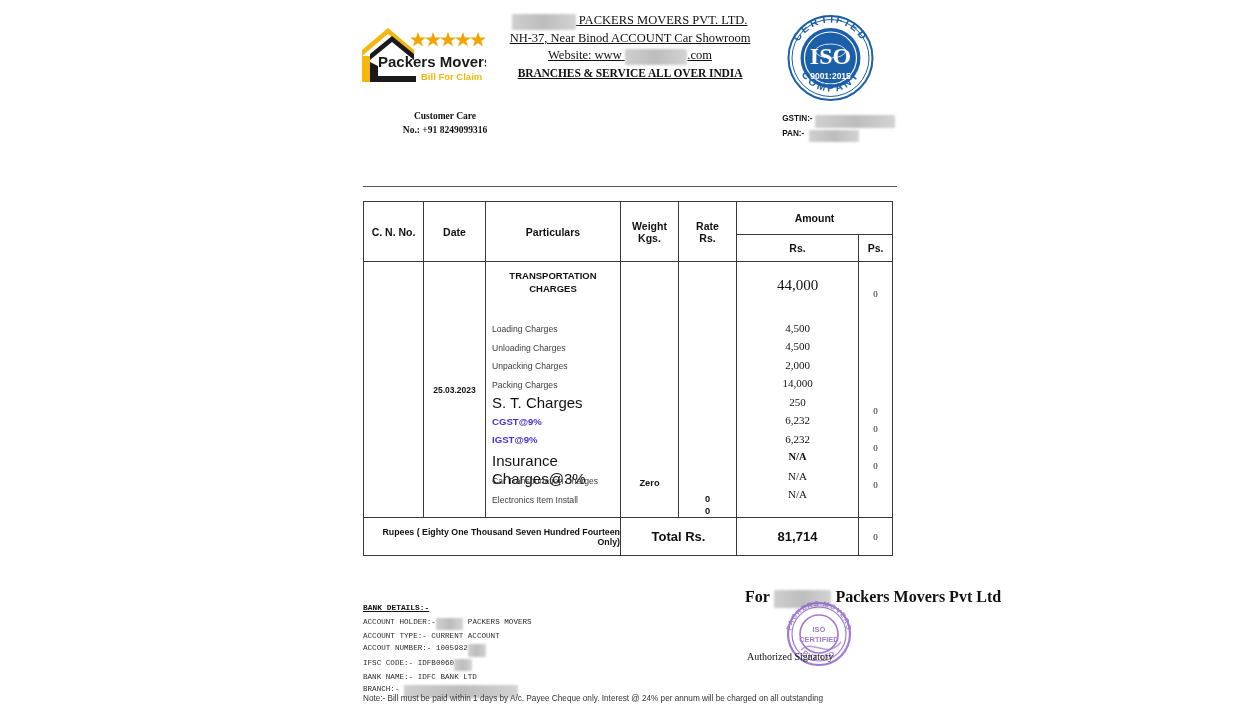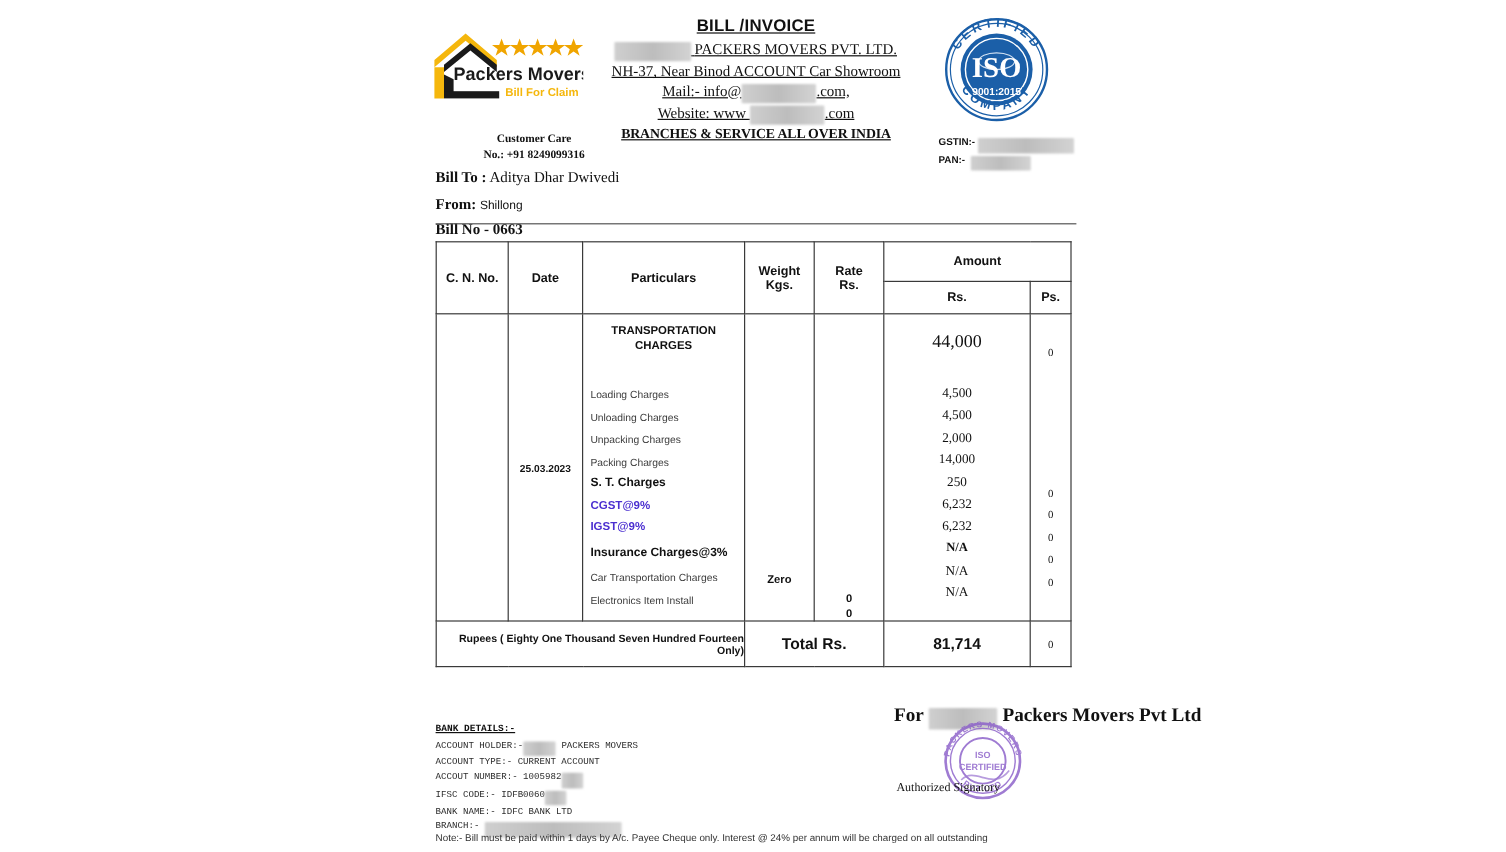--- a/index.html
+++ b/index.html
@@ -197,21 +197,21 @@
     line-height: 1.35;
     margin-bottom: 25px;
   }
   .p-item {
     font-size: 8.6px;
     padding-left: 6px;
     height: 18.5px;
     line-height: 18.5px;
     color: #3b3b3b;
   }
-  .p-item.b { font-weight: bold; color: #111; font-size: 10px; }
+  .p-item.b { font-weight: normal; color: #111; font-size: 15px; }
   .p-item.tax { font-weight: bold; color: #4b2fd0; font-size: 9.6px; }
   .p-item.gap { margin-top: 2px; }
 
   
   .a-first {
     font-size: 15px;
     height: 19px;
     line-height: 19px;
     margin-bottom: 24px;
   }
@@ -345,24 +345,22 @@
           <polygon points="90,6 92,11.5 98,11.5 93.2,15 95,20.5 90,17 85,20.5 86.8,15 82,11.5 88,11.5"></polygon>
           <polygon points="105,6 107,11.5 113,11.5 108.2,15 110,20.5 105,17 100,20.5 101.8,15 97,11.5 103,11.5"></polygon>
           <polygon points="120,6 122,11.5 128,11.5 123.2,15 125,20.5 120,17 115,20.5 116.8,15 112,11.5 118,11.5"></polygon>
         </g>
         <text x="20" y="41" font-family="Liberation Sans, sans-serif" font-size="15" font-weight="bold" fill="#1a1a1a">Packers Movers</text>
         <text x="63" y="54" font-family="Liberation Sans, sans-serif" font-size="9.5" font-weight="bold" fill="#f5b70d">Bill For Claim</text>
       </svg>
     </div>
 
     <div class="center-head">
-      <div class="bill-invoice">BILL /INVOICE</div>
       <div class="co-line"><span class="redact">XXXXXXX</span> <span>PACKERS MOVERS PVT. LTD.</span></div>
       <div class="co-line">NH-37, Near Binod ACCOUNT Car Showroom</div>
-      <div class="co-line"><span>Mail:- info@</span><span class="redact">xxxxxxxxxx</span><span>.com,</span></div>
       <div class="co-line"><span>Website: www</span> <span class="redact">xxxxxxxxxx</span><span>.com</span></div>
       <div class="branches">BRANCHES &amp; SERVICE ALL OVER INDIA</div>
     </div>
 
     <div class="iso-box">
       <svg class="iso-svg" viewBox="0 0 95 98">
         <defs>
           <path id="arcTop" d="M 12 50 A 35.5 35.5 0 0 1 83 50"></path>
           <path id="arcBot" d="M 14 50 A 33.5 33.5 0 0 0 81 50"></path>
         </defs>
@@ -387,25 +385,20 @@
     <div>Customer Care</div>
     <div>No.: +91 8249099316</div>
   </div>
 
   <div class="gst-box">
     <div><span class="lbl">GSTIN:-</span> <span class="redact sm">21XXXXXXXXXXXXX</span></div>
     <div><span class="lbl">PAN:-</span> &nbsp;<span class="redact sm">AAXXXXXXX</span></div>
   </div>
 
   <div class="party">
-    <div class="col-l">
-      <div class="prow"><b>Bill To :</b> <span>Aditya Dhar Dwivedi</span></div>
-      <div class="prow"><b>From:</b> <span class="val-sans">Shillong</span></div>
-      <div class="prow"><b>Bill No -</b> <b>0663</b></div>
-    </div>
   </div>
   <div class="hr-head"></div>
 
   <table class="inv">
     <colgroup>
       <col class="th-cn">
         <col class="th-date">
         <col class="th-part">
       <col class="th-wt">
         <col class="th-rate">

